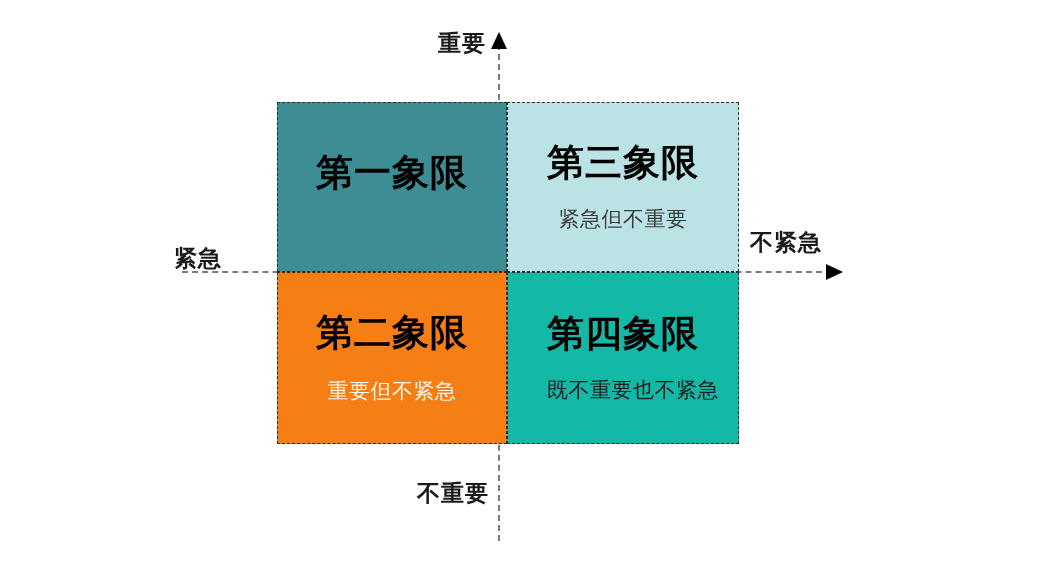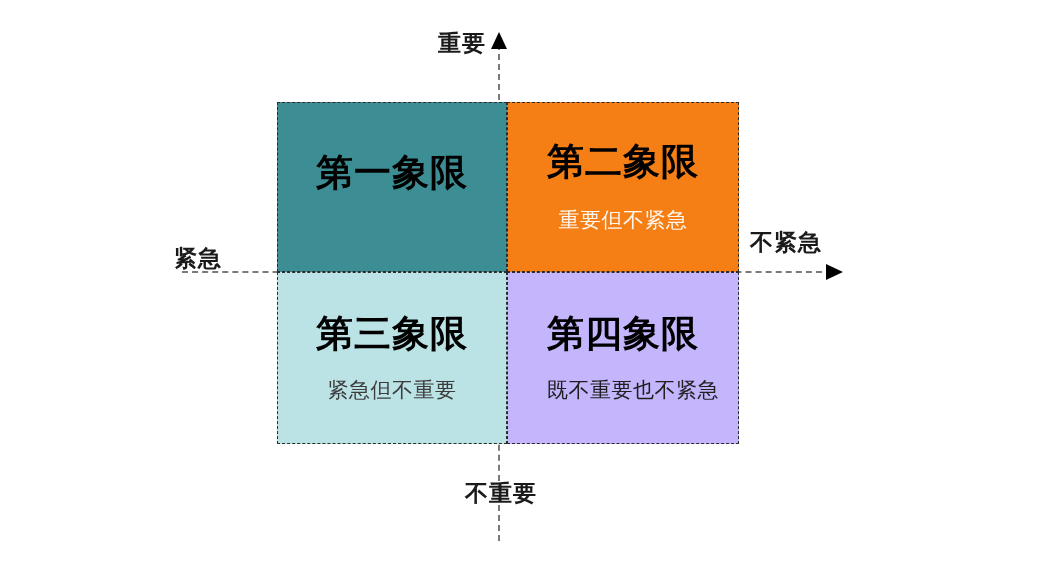--- a/index.html
+++ b/index.html
@@ -66,21 +66,21 @@
     position: absolute;
     font-size: 23px;
     font-weight: bold;
     color: #1a1a1a;
     white-space: nowrap;
     letter-spacing: 1px;
   }
   .label-important   { left: 438px; top: 28px; }
   .label-urgent      { left: 174px; top: 231px; margin-top: 12px; }
   .label-not-urgent  { left: 750px; top: 227px; }
-  .label-not-important { left: 417px; top: 478px; margin-left: 48px; }
+  .label-not-important { left: 417px; top: 478px; }
 
   
   .quad-grid {
     position: absolute;
     left: 269px;
     top: 102px;
     width: 462px;
     height: 342px;
     display: grid;
     grid-template-columns: 230px 232px;
@@ -117,21 +117,21 @@
   .q1 .q-sub   { color: #ffffff; }
 
   .q2 { background: #f57e15; }
   .q2 .q-title { color: #000000; }
   .q2 .q-sub   { color: #fdf6ee; }
 
   .q3 { background: #bbe2e4; }
   .q3 .q-title { color: #000000; }
   .q3 .q-sub   { color: #3c3c3c; }
 
-  .q4 { background: #c4b5fd; }
+  .q4 { background: #14b8a6; }
   .q4 .q-title { color: #000000; }
   .q4 .q-sub   { color: #1f1f1f; margin-left: 20px; }
 
   
   .q1 .q-title, .q2 .q-title { margin-bottom: 30px; }
   .q3 .q-title, .q4 .q-title { margin-bottom: 28px; }
 </style>
 </head>
 <body>
 
@@ -146,28 +146,28 @@
   <div class="axis-label label-urgent">紧急</div>
   <div class="axis-label label-not-urgent">不紧急</div>
   <div class="axis-label label-not-important">不重要</div>
 
   <div class="quad-grid">
 
     <div class="quad q1">
       <div class="q-title">第一象限</div>
     </div>
 
+    <div class="quad q3">
+      <div class="q-title">第三象限</div>
+      <div class="q-sub">紧急但不重要</div>
+    </div>
+
     <div class="quad q2">
       <div class="q-title">第二象限</div>
       <div class="q-sub">重要但不紧急</div>
-    </div>
-
-    <div class="quad q3">
-      <div class="q-title">第三象限</div>
-      <div class="q-sub">紧急但不重要</div>
     </div>
 
     <div class="quad q4">
       <div class="q-title">第四象限</div>
       <div class="q-sub">既不重要也不紧急</div>
     </div>
 
   </div>
 </div>
 

